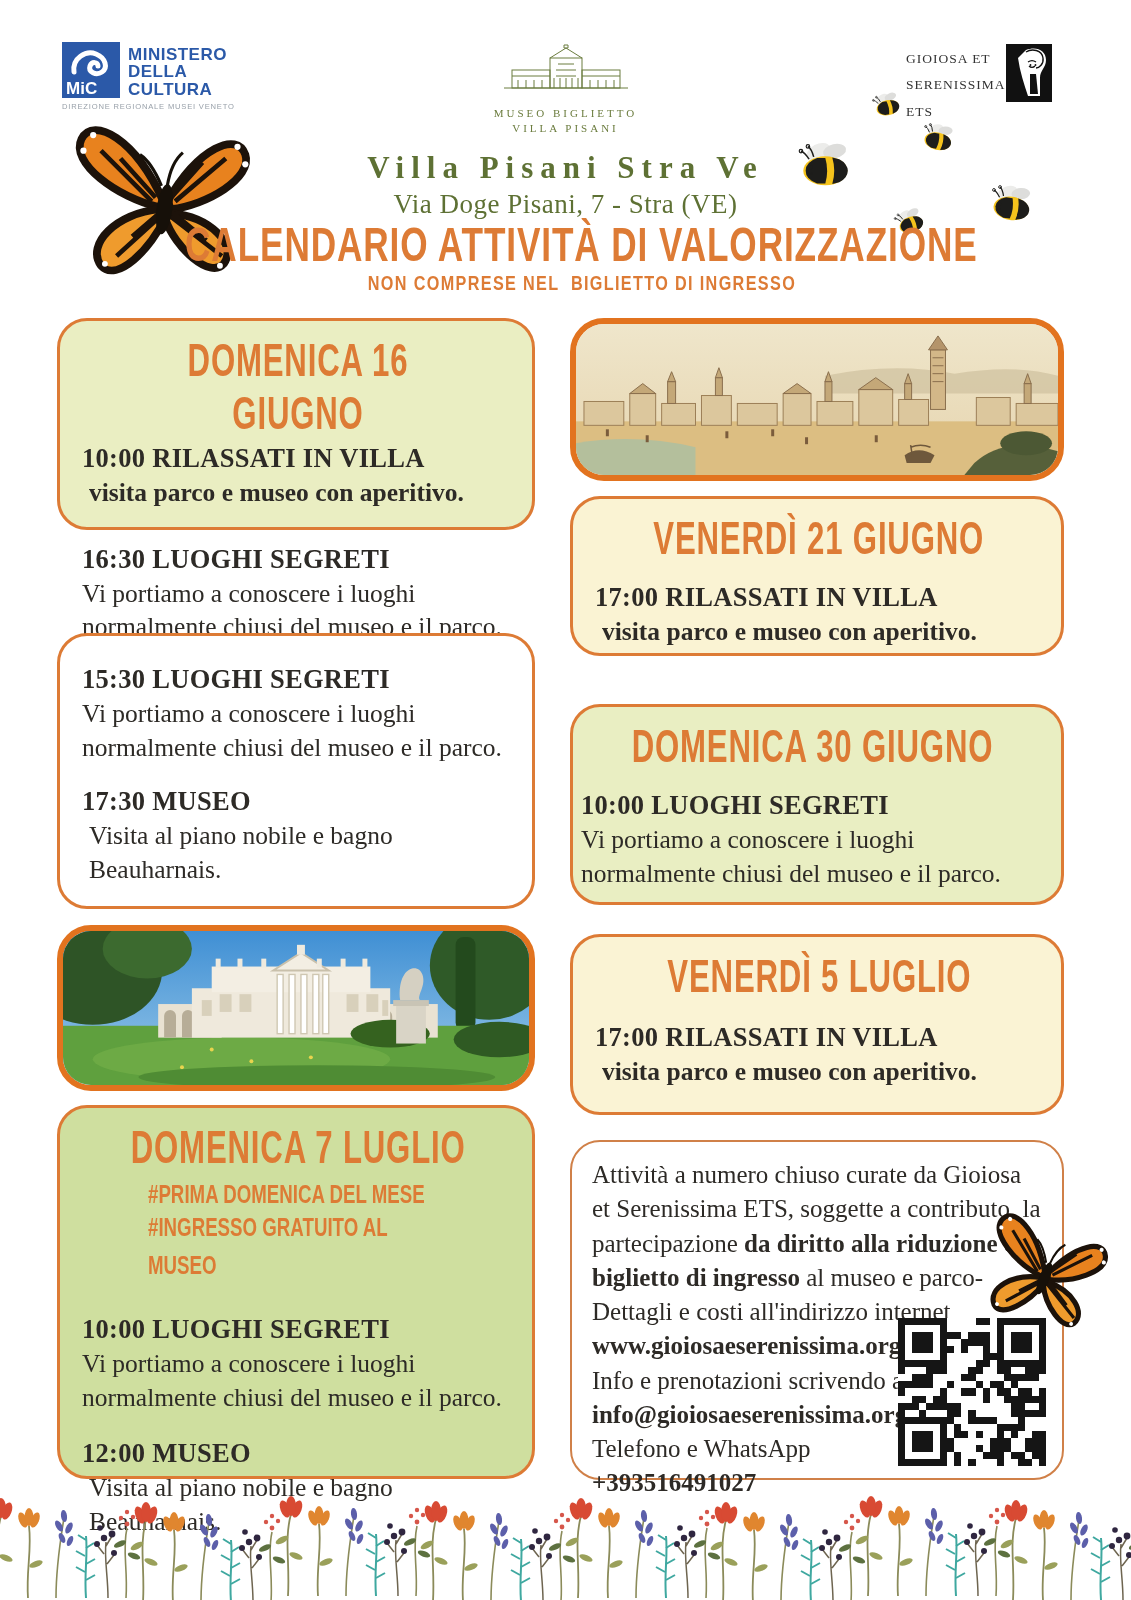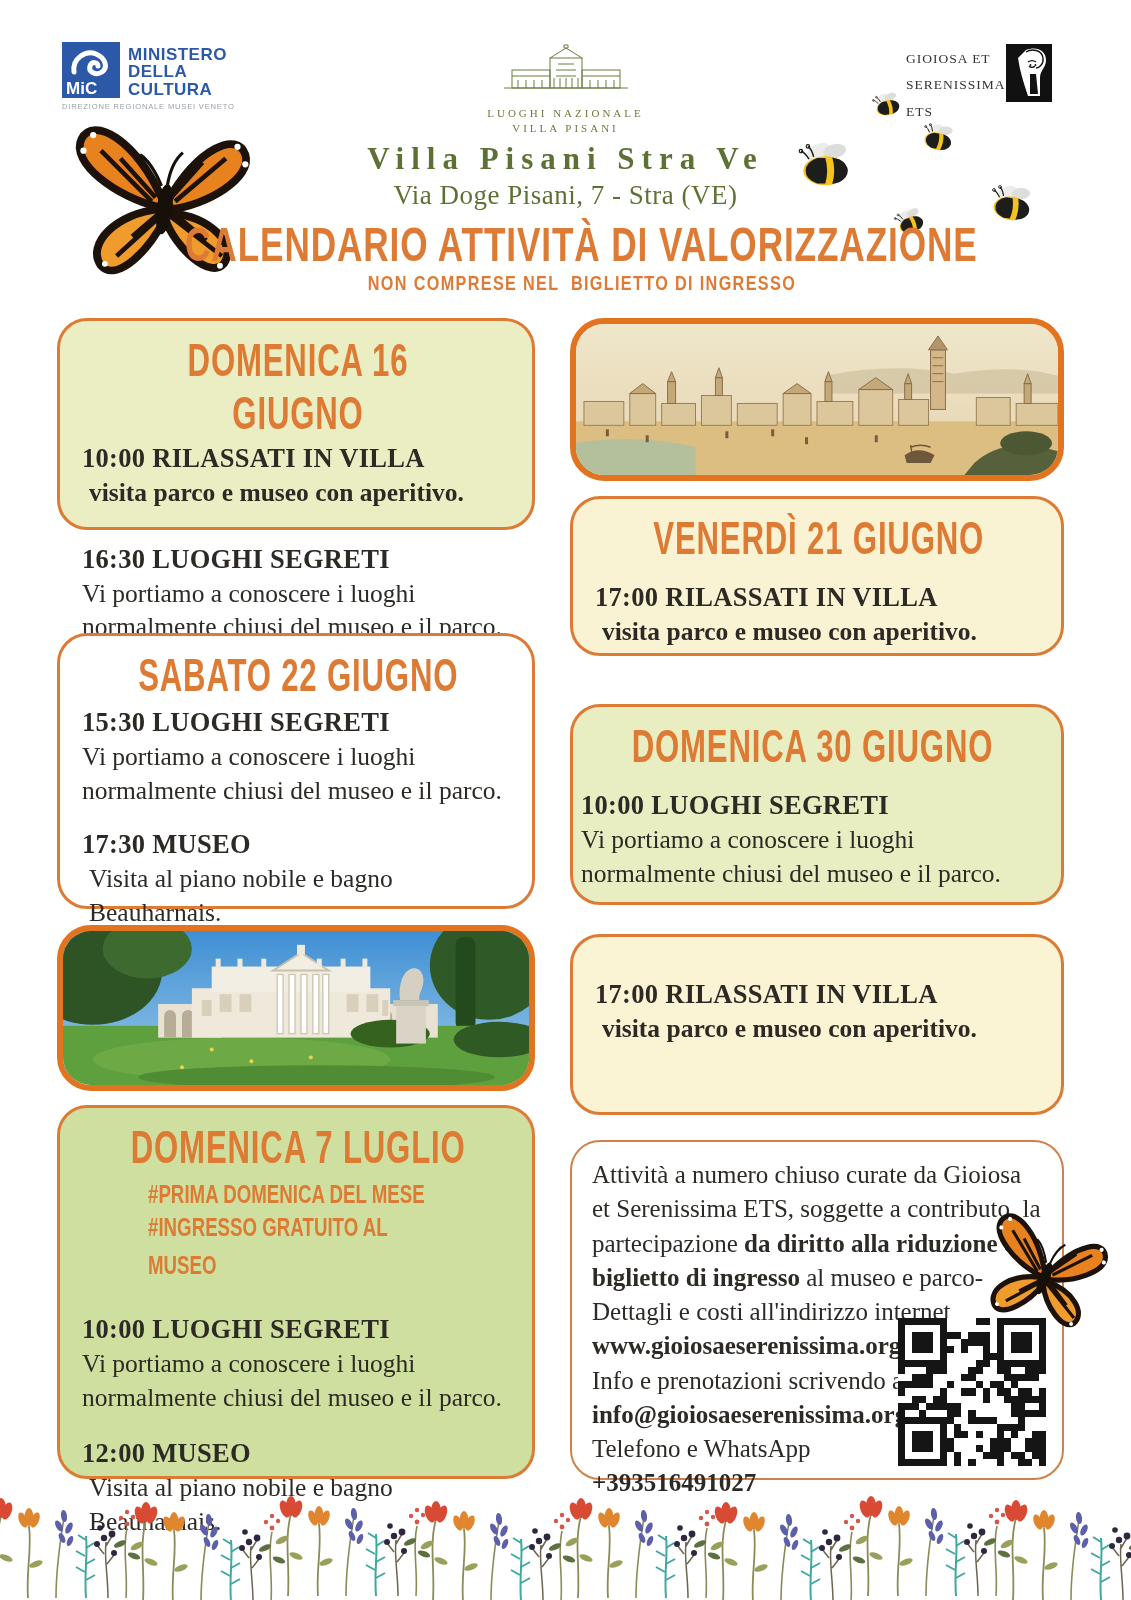--- a/index.html
+++ b/index.html
@@ -12,21 +12,21 @@
   .mic-mark{width:58px;height:56px;background:#2b59a8;position:relative;flex:0 0 auto;}
   .mic-mark svg{position:absolute;inset:0;}
   .mic-name{font-family:"Liberation Sans",sans-serif;font-weight:700;color:#2b59a8;
             font-size:17px;line-height:1.02;letter-spacing:.5px;padding-top:4px;}
   .mic-sub{font-family:"Liberation Sans",sans-serif;font-size:7.6px;color:#98a0a9;
            letter-spacing:.8px;margin-top:4px;}
 
   .center-logo{position:absolute;left:50%;top:44px;transform:translateX(-50%);
                width:420px;text-align:center;}
   .museum-lines{font-size:11px;letter-spacing:3px;color:#6b7c3e;line-height:1.35;margin-top:2px;}
-  .site-title{font-size:31px;font-weight:700;letter-spacing:7px;color:#5e7134;margin-top:5px;}
+  .site-title{font-size:31px;font-weight:700;letter-spacing:7px;color:#5e7134;margin-top:14px;}
   .site-address{font-size:27px;color:#5e7134;margin-top:3px;letter-spacing:.5px;}
 
   .org-logo{position:absolute;left:906px;top:44px;display:flex;align-items:flex-start;}
   .org-text{font-size:13.5px;letter-spacing:1px;color:#333;line-height:1.95;padding-top:2px;}
   .org-mark{width:46px;height:58px;flex:0 0 auto;}
 
   
   .title-block{position:absolute;top:218px;left:16px;width:1131px;text-align:center;color:#dd7b35;}
   .title-main{display:inline-block;font-family:"Liberation Sans",sans-serif;font-weight:700;
               font-size:40px;letter-spacing:1px;transform:scale(.88,1.2);transform-origin:center top;}
@@ -190,21 +190,21 @@
         <path d="M52,14 L68,4 L84,14"></path>
         <path d="M66,4 h4 v-3 h-4 z M60,20 h16 M58,26 h20 M58,32 h20"></path>
         <path d="M56,44 v-10 M62,44 v-10 M68,44 v-10 M74,44 v-10 M80,44 v-10"></path>
         <rect x="14" y="26" width="38" height="18"></rect>
         <rect x="84" y="26" width="38" height="18"></rect>
         <path d="M14,32 h38 M84,32 h38 M20,44 v-8 M28,44 v-8 M36,44 v-8 M44,44 v-8 M92,44 v-8 M100,44 v-8 M108,44 v-8 M116,44 v-8"></path>
         <path d="M6,44 h124"></path>
       </g>
     </svg>
     <div class="museum-lines">
-      <div>LUOGHI  NAZIONALE</div>
+      <div>MUSEO  BIGLIETTO</div>
       <div>VILLA PISANI</div>
     </div>
     <div class="site-title">Villa Pisani Stra Ve</div>
     <div class="site-address">Via Doge Pisani, 7  - Stra (VE)</div>
   </div>
 
   <div class="org-logo">
     <div class="org-text">
       <div>GIOIOSA ET</div>
       <div>SERENISSIMA</div>
@@ -252,21 +252,20 @@
       <div class="ev-title">10:00 RILASSATI IN VILLA</div>
       <div class="ev-desc bold">visita parco e museo con aperitivo.</div>
     </div>
     <div class="ev" style="margin-top:34px">
       <div class="ev-title">16:30 LUOGHI SEGRETI</div>
       <div class="ev-desc">Vi portiamo a conoscere  i luoghi normalmente chiusi del museo e il parco.</div>
     </div>
   </div>
 
   <div class="card col-l card-s22">
-    <div class="card-title"><span>SABATO 22 GIUGNO</span></div>
     <div class="ev" style="margin-top:14px">
       <div class="ev-title">15:30 LUOGHI SEGRETI</div>
       <div class="ev-desc">Vi portiamo a conoscere  i luoghi normalmente chiusi del museo e il parco.</div>
     </div>
     <div class="ev" style="margin-top:22px">
       <div class="ev-title">17:30 MUSEO</div>
       <div class="ev-desc indent">Visita al piano nobile e bagno Beauharnais.</div>
     </div>
   </div>
 
@@ -414,20 +413,21 @@
 
   <div class="card col-r card-d30">
     <div class="card-title"><span>DOMENICA 30 GIUGNO</span></div>
     <div class="ev" style="margin-top:26px">
       <div class="ev-title">10:00 LUOGHI SEGRETI</div>
       <div class="ev-desc">Vi portiamo a conoscere i luoghi normalmente chiusi del museo e il parco.</div>
     </div>
   </div>
 
   <div class="card col-r card-v5">
+    <div class="card-title"><span>VENERDÌ 5 LUGLIO</span></div>
     <div class="ev" style="margin-top:28px">
       <div class="ev-title">17:00 RILASSATI IN VILLA</div>
       <div class="ev-desc bold">visita parco e museo con aperitivo.</div>
     </div>
   </div>
 
   <div class="info-box">
     <span>Attività  a numero chiuso curate da Gioiosa et Serenissima ETS, soggette a contributo. la partecipazione </span><span class="b">da diritto alla riduzione del biglietto di ingresso</span><span> al museo e parco- Dettagli e costi  all'indirizzo internet</span>
     <span class="b blk">www.gioiosaeserenissima.org.</span>
     <span class="blk">Info e prenotazioni scrivendo a</span>

